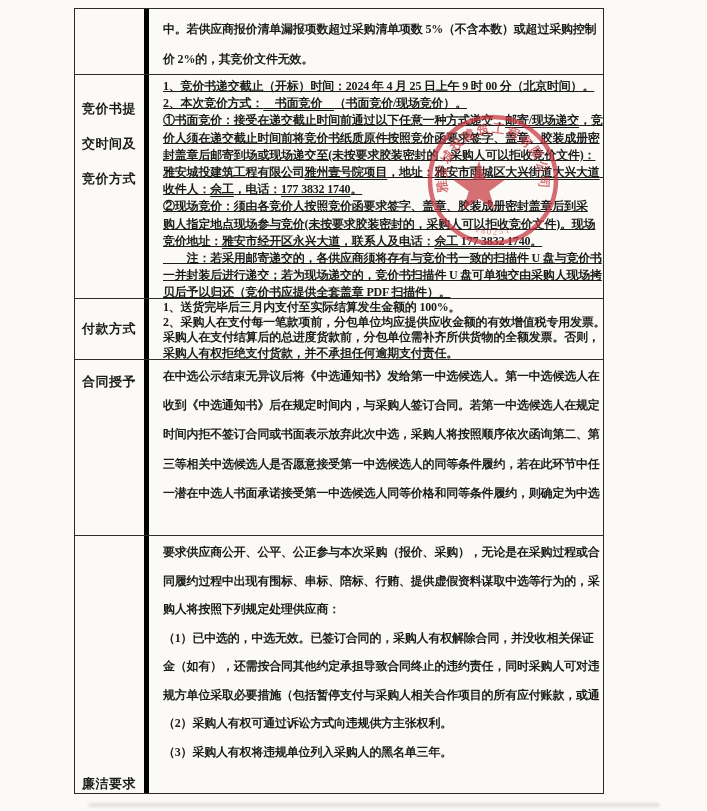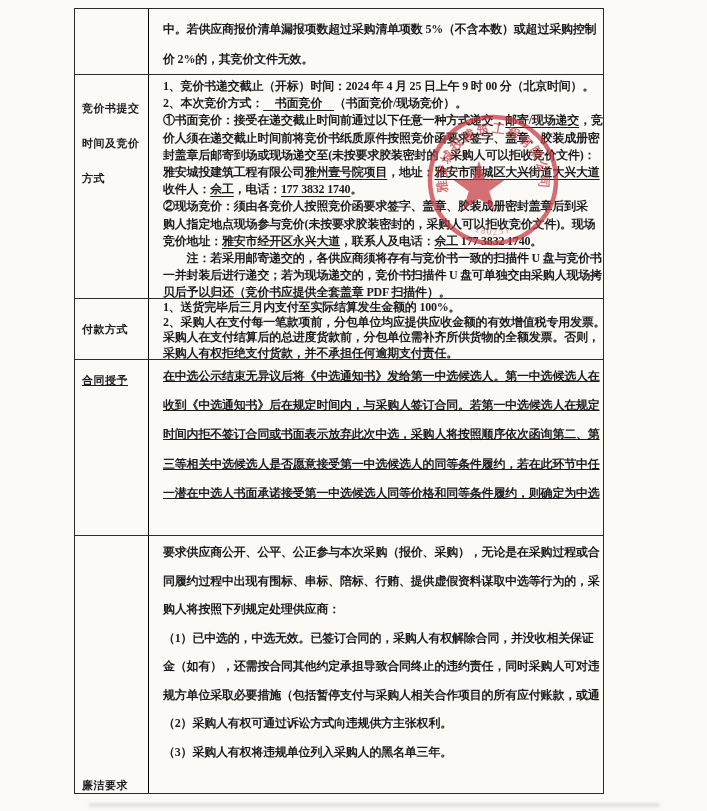--- a/index.html
+++ b/index.html
@@ -13,40 +13,40 @@
   
   .ptable{
     position:absolute;left:74px;top:8px;width:530px;
     border:1.6px solid #2a2a2a;
     background:transparent;
     box-sizing:border-box;
   }
   .trow{display:flex;border-bottom:1px solid #2e2e2e;box-sizing:border-box;}
   .trow:last-child{border-bottom:none;}
   .th{
-    width:74px;flex:0 0 74px;border-right:1px solid #000000;box-sizing:border-box;
-    font-weight:700;font-size:11px;letter-spacing:.5px;
+    width:74px;flex:0 0 74px;border-right:5px solid #000000;box-sizing:border-box;
+    font-weight:700;font-size:13px;letter-spacing:.5px;
     padding-left:7px;padding-right:3px;
     display:flex;flex-direction:column;justify-content:flex-start;
   }
   .th span{display:block;}
   .td{
     flex:1;box-sizing:border-box;overflow:hidden;
     padding:0 6px 0 14px;
     font-size:12px;font-weight:600;letter-spacing:-0.2px;
   }
   .line{white-space:nowrap;}
   .u{text-decoration:underline;text-underline-offset:3px;text-decoration-thickness:1px;}
   
   .r0{height:66px;} .r0 .td{padding-top:5px;} .r0 .line{line-height:30px;}
-  .r1{height:224px;} .r1 .td{padding-top:3px;} .r1 .line{line-height:17.2px;}
+  .r1{height:224px;} .r1 .td{padding-top:3px;} .r1 .line{line-height:17.2px;text-decoration:underline;}
   .r1 .th{padding-top:16px;} .r1 .th span{line-height:35px;}
   .r2{height:61px;} .r2 .td{padding-top:1px;} .r2 .line{line-height:15.2px;}
   .r2 .th{justify-content:center;}
-  .r3{height:176px;text-decoration:underline;} .r3 .td{padding-top:2px;} .r3 .line{line-height:29.2px;}
+  .r3{height:176px;} .r3 .td{padding-top:2px;} .r3 .line{line-height:29.2px;}
   .r3 .th{padding-top:13px;}
   .r4{height:257px;} .r4 .td{padding-top:2px;} .r4 .line{line-height:28.5px;}
   .r4 .th{justify-content:flex-end;}
   
   .seal{
     position:absolute;left:423px;top:110px;width:140px;height:140px;
     filter:blur(.35px);opacity:.88;pointer-events:none;
   }
   
   .smudge{

